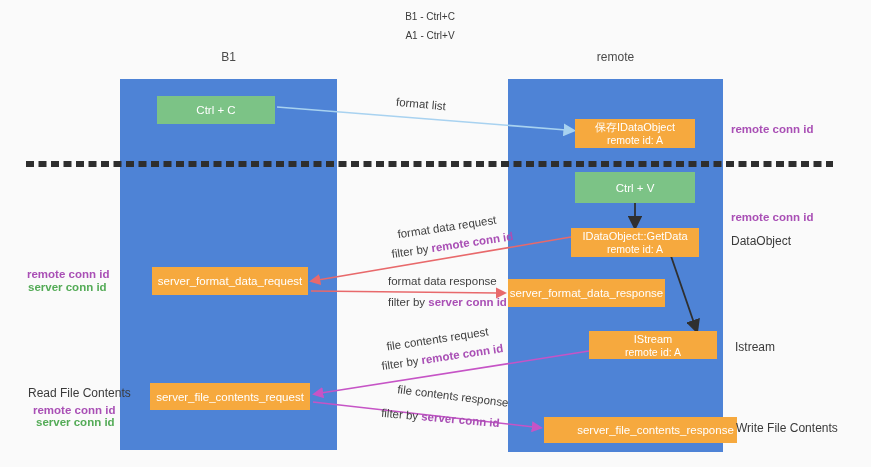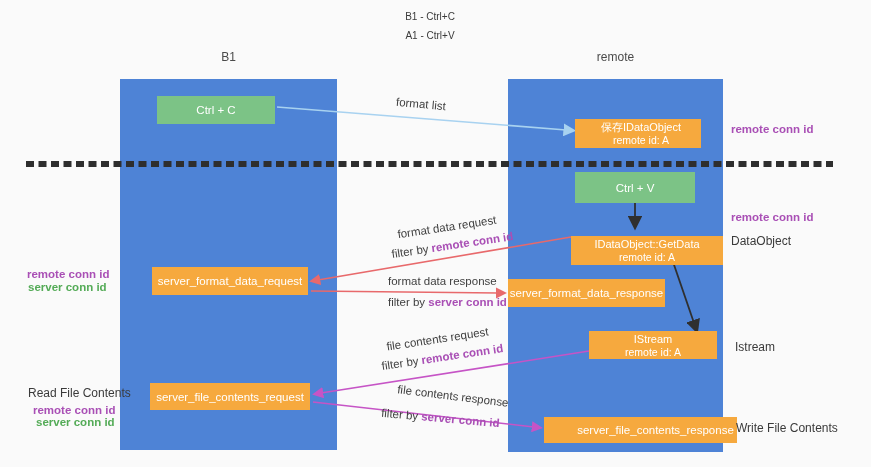--- a/index.html
+++ b/index.html
@@ -87,30 +87,30 @@
     <line x1="311" y1="291" x2="498" y2="293" stroke="#e8696b" stroke-width="1.6" marker-end="url(#mRed)"></line>
     <line x1="671" y1="256" x2="694" y2="323" stroke="#2f2f2f" stroke-width="1.8" marker-end="url(#mBlk)"></line>
     <line x1="589" y1="351" x2="321" y2="393" stroke="#c654c6" stroke-width="1.6" marker-end="url(#mMag)"></line>
     <line x1="313" y1="402" x2="534" y2="427" stroke="#c654c6" stroke-width="1.6" marker-end="url(#mMag)"></line>
   </svg>
 
   <div class="node green" style="left:157px;top:96px;width:118px;height:28px;">
     <span class="single">Ctrl + C</span>
   </div>
 
-  <div class="node orange" style="left:575px;top:119px;width:120px;height:29px;padding-left:6px;">
+  <div class="node orange" style="left:575px;top:119px;width:120px;height:29px;">
     <span class="l1">保存IDataObject</span>
     <span class="l2">remote id: A</span>
   </div>
 
   <div class="node green" style="left:575px;top:172px;width:120px;height:31px;">
     <span class="single">Ctrl + V</span>
   </div>
 
-  <div class="node orange" style="left:571px;top:236px;width:152px;height:29px;">
+  <div class="node orange" style="left:571px;top:228px;width:128px;height:29px;">
     <span class="l1">IDataObject::GetData</span>
     <span class="l2">remote id: A</span>
   </div>
 
   <div class="node orange" style="left:152px;top:267px;width:156px;height:28px;">
     <span class="single">server_format_data_request</span>
   </div>
 
   <div class="node orange" style="left:508px;top:279px;width:157px;height:28px;">
     <span class="single">server_format_data_response</span>

